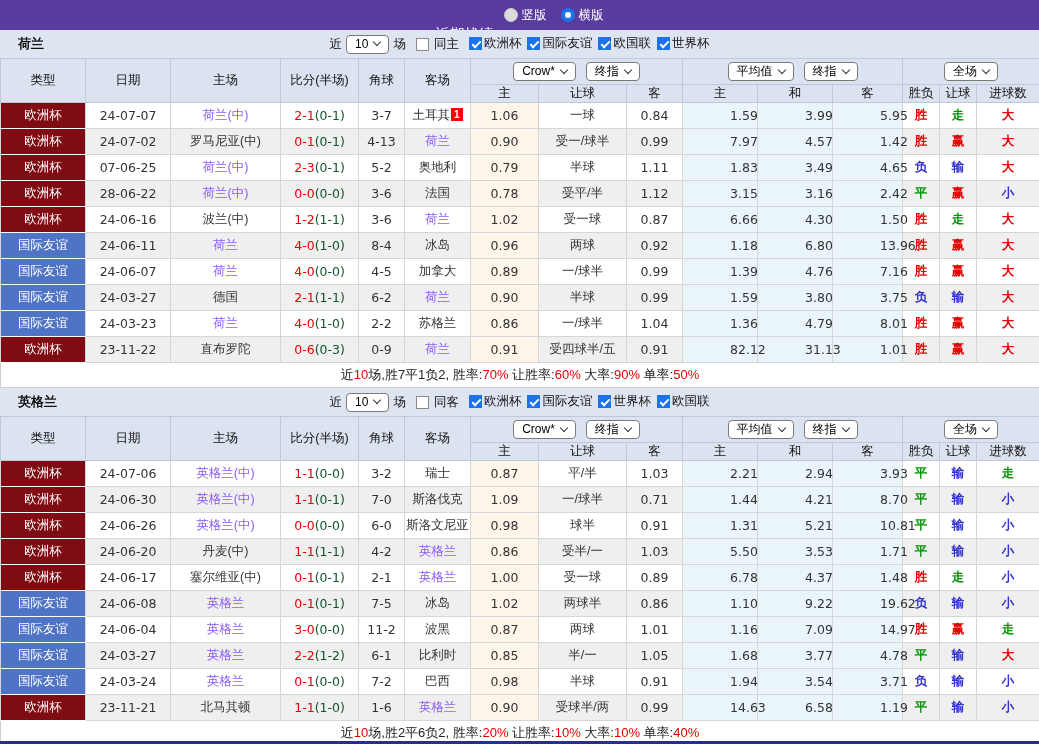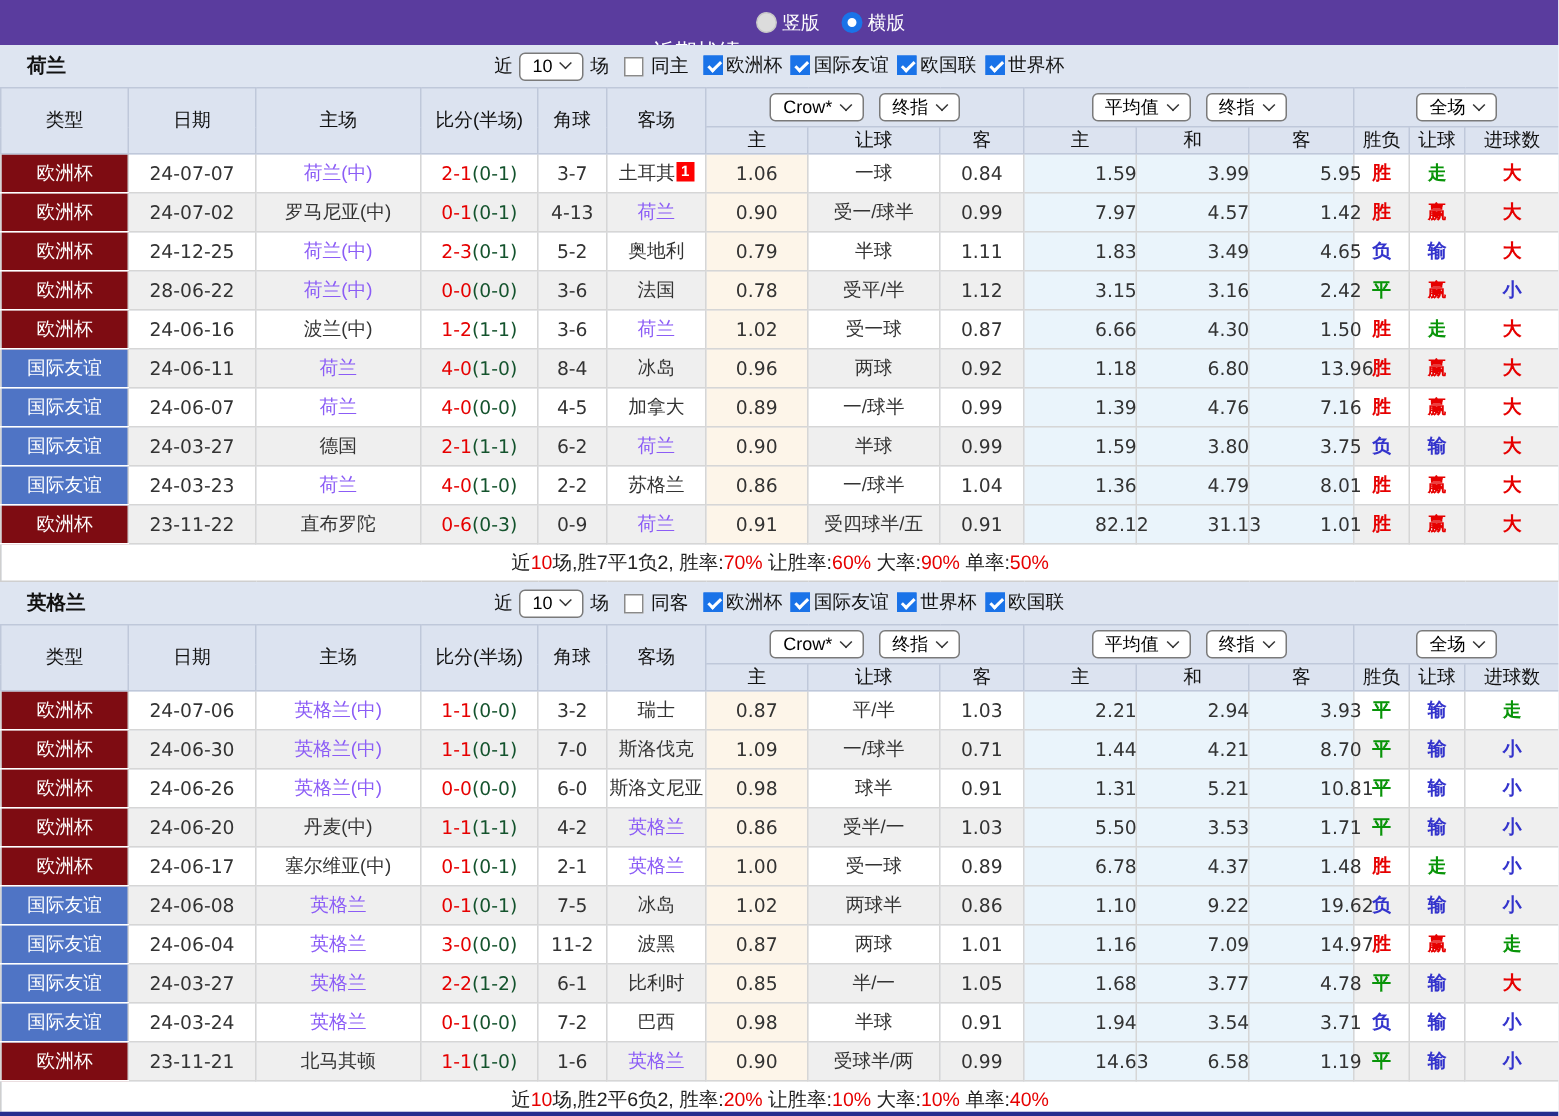--- a/index.html
+++ b/index.html
@@ -196,21 +196,21 @@
     <td class="num">0.99</td>
     <td class="lblue num">7.97</td>
     <td class="lblue num">4.57</td>
     <td class="lblue num">1.42</td>
     <td class="res" style="color: rgb(230, 0, 0);">胜</td>
     <td class="res" style="color: rgb(230, 0, 0);">赢</td>
     <td class="res" style="color: rgb(230, 0, 0);">大</td>
   </tr>
             <tr>
     <td class="type-cell" style="background: rgb(126, 12, 18);">欧洲杯</td>
-    <td class="num">24-12-25</td>
+    <td class="num">07-06-25</td>
     <td class="team-hl">荷兰(中)</td>
     <td class="num"><span class="ft">2-3</span><span class="ht">(0-1)</span></td>
     <td class="num">5-2</td>
     <td><span class="aname">奥地利</span></td>
     <td class="cream num">0.79</td>
     <td>半球</td>
     <td class="num">1.11</td>
     <td class="lblue num">1.83</td>
     <td class="lblue num">3.49</td>
     <td class="lblue num">4.65</td>

